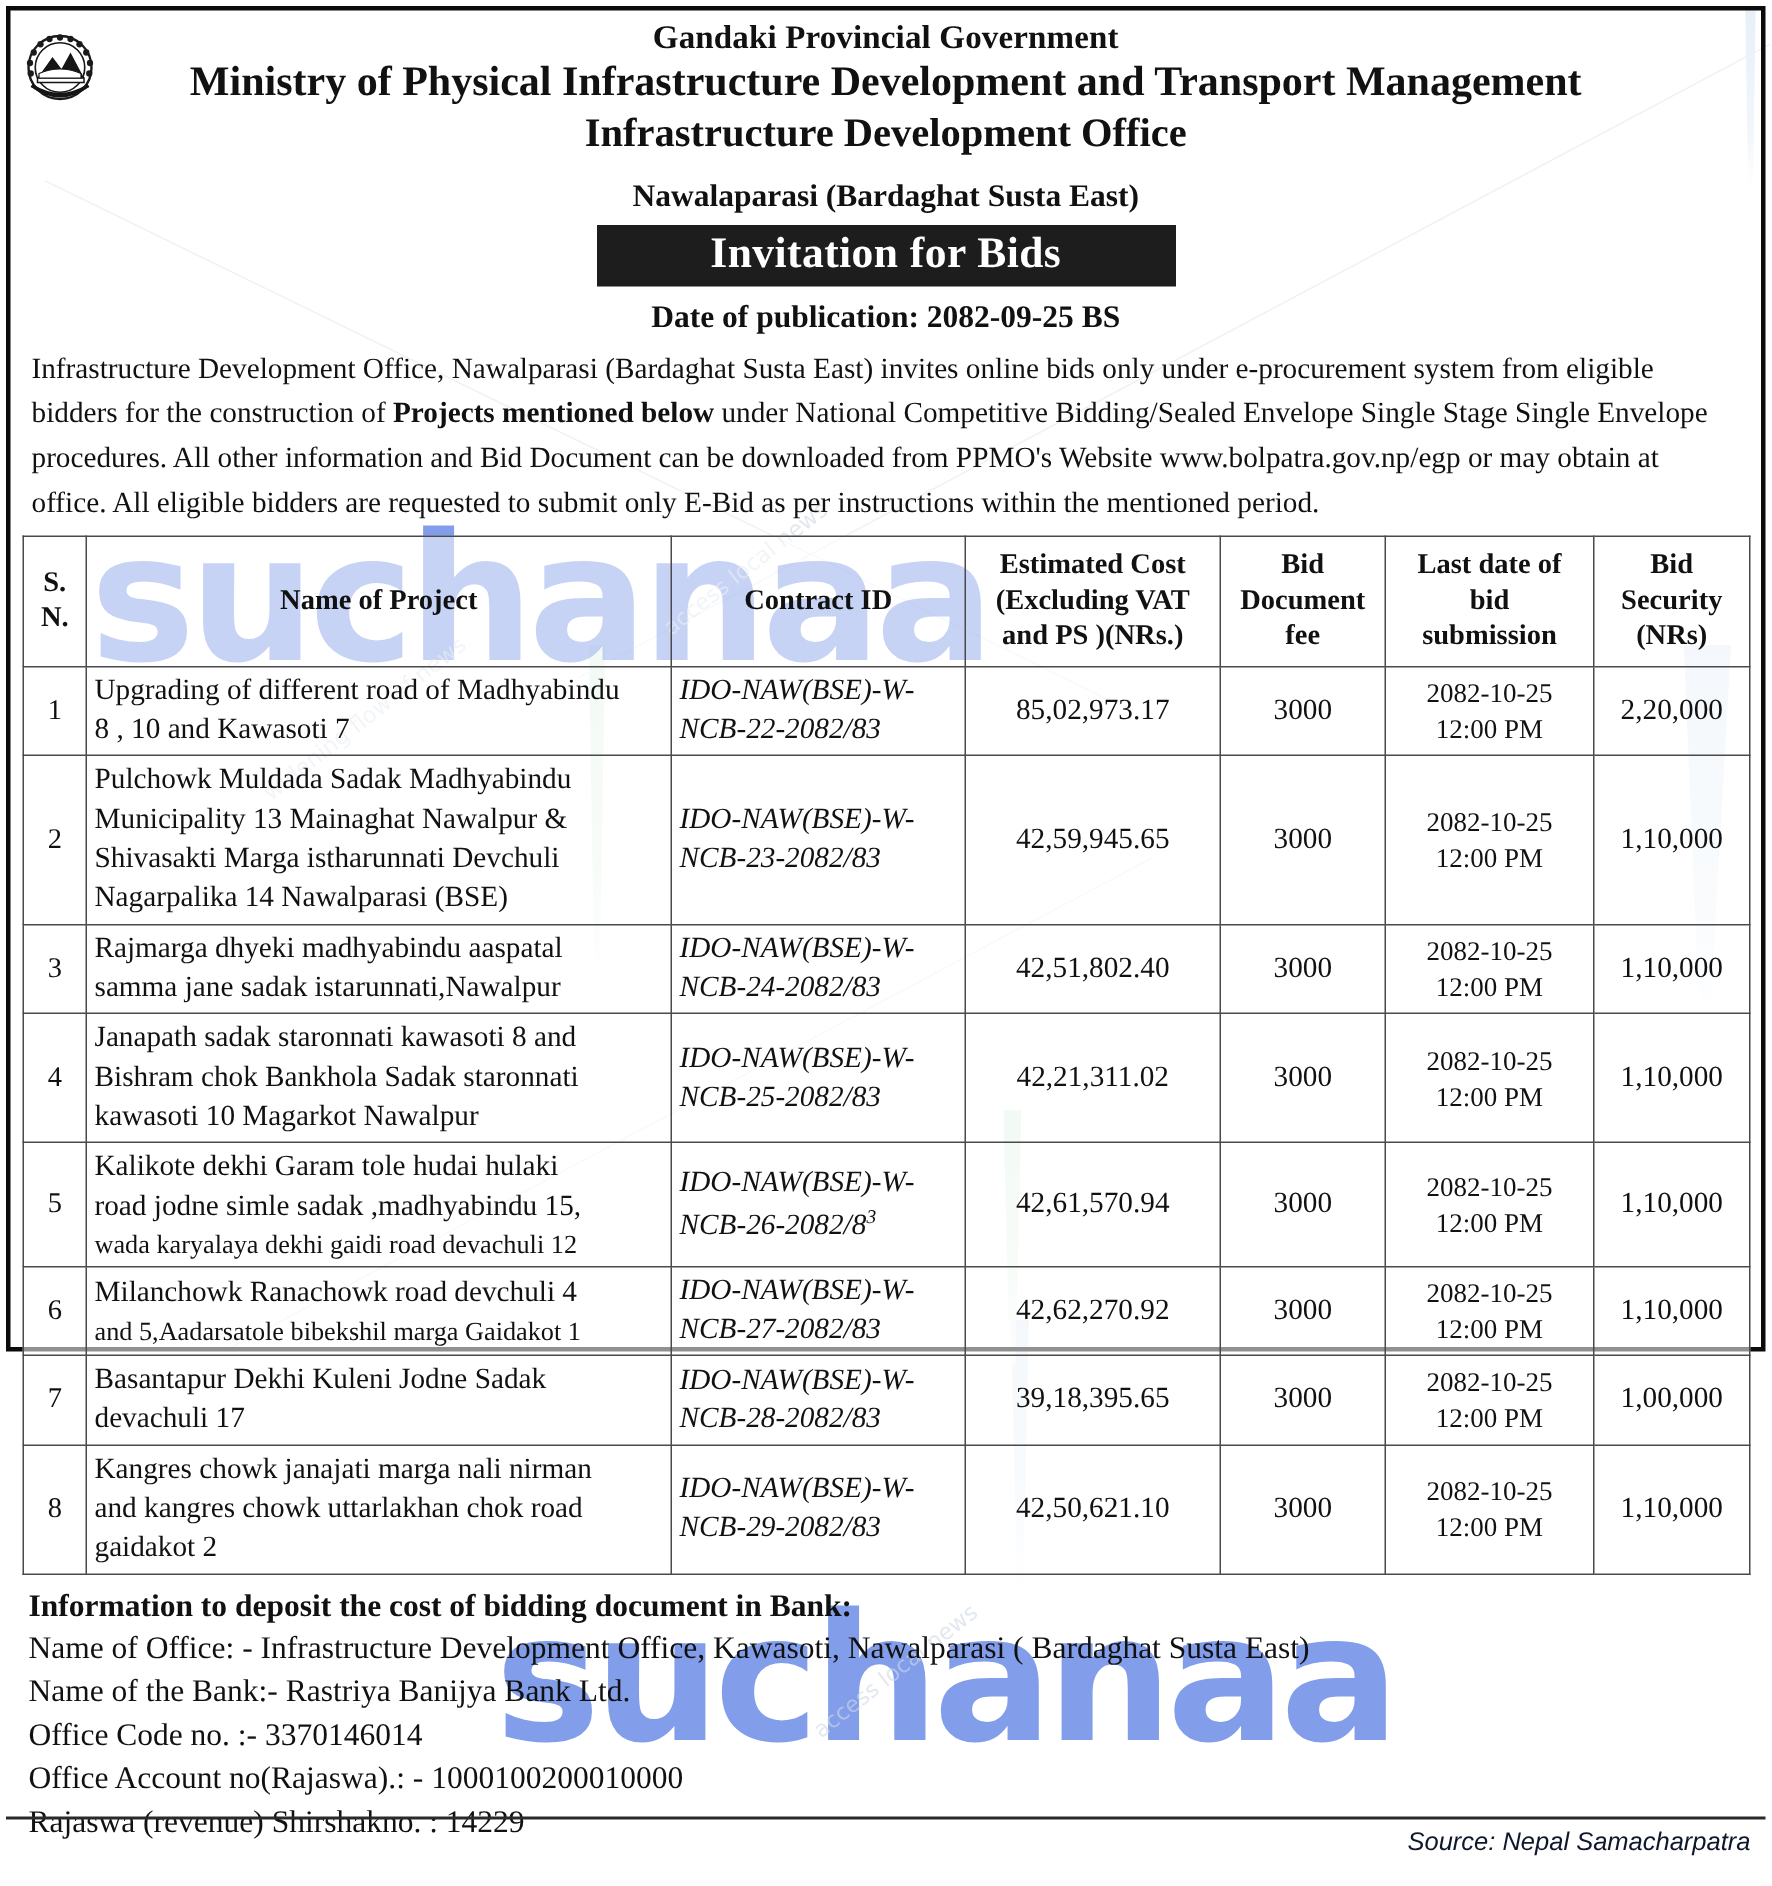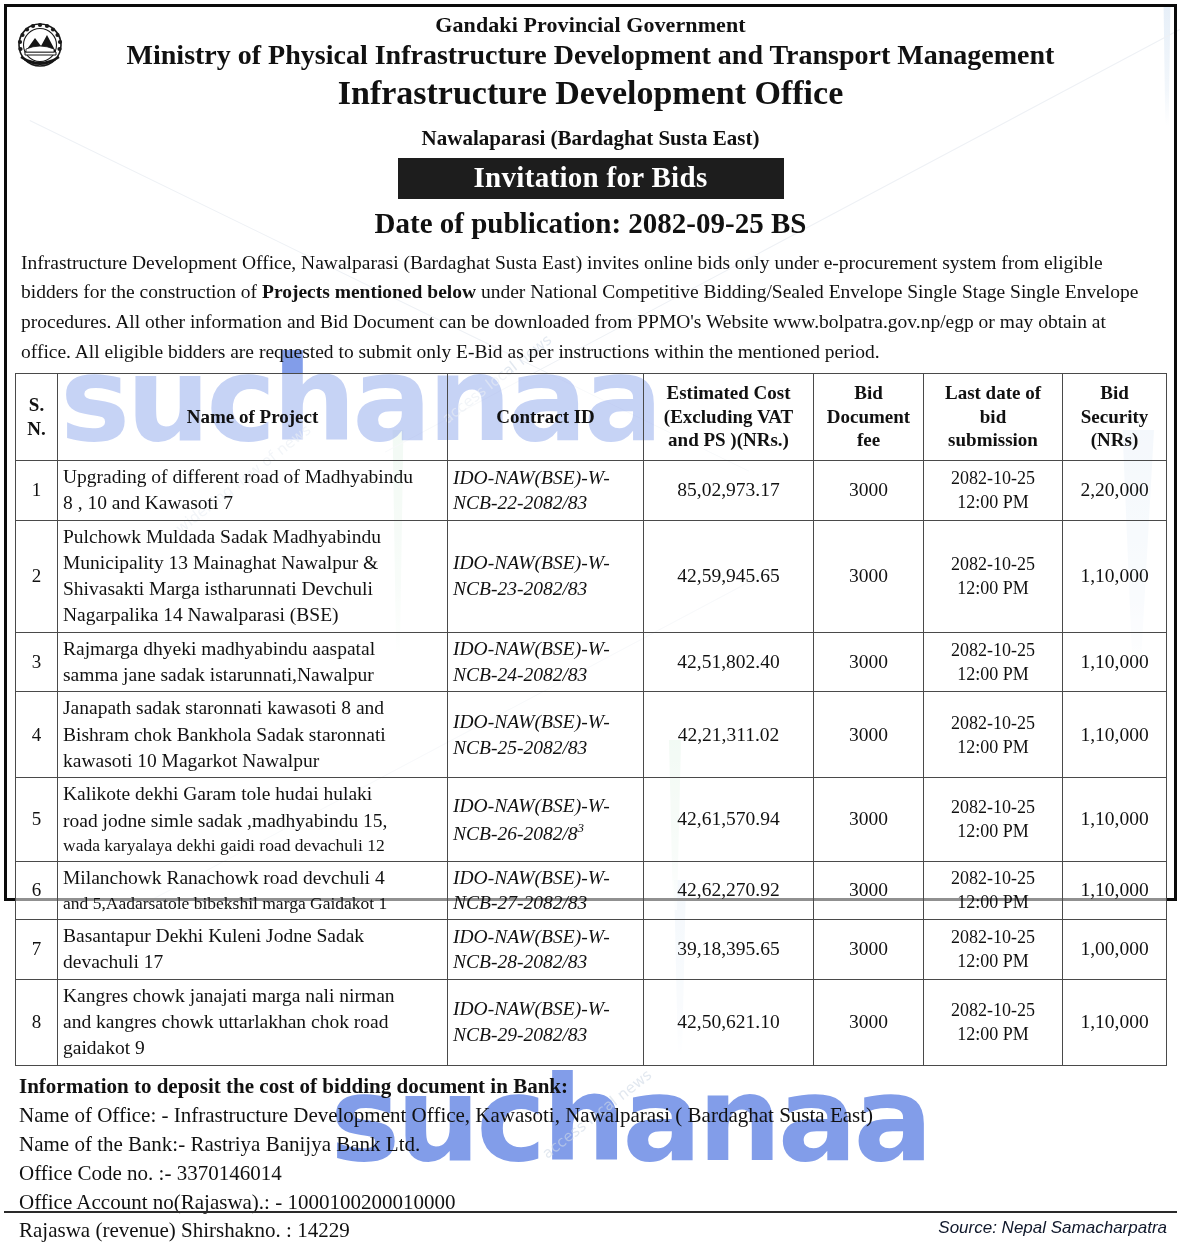--- a/index.html
+++ b/index.html
@@ -92,21 +92,21 @@
     line-height: 1.12;
     letter-spacing: .1px;
   }
   .line-ministry {
     font-size: 28px;
     font-weight: bold;
     line-height: 1.12;
     margin-top: 1px;
   }
   .line-office {
-    font-size: 34px;
+    font-size: 27px;
     font-weight: bold;
     line-height: 1.16;
     margin-top: 3px;
   }
   .line-district {
     font-size: 21px;
     font-weight: bold;
     line-height: 1.16;
     margin-top: 14px;
   }
@@ -118,21 +118,21 @@
     display: inline-block;
     background: #1d1d1d;
     color: #ffffff;
     font-size: 29px;
     font-weight: bold;
     padding: 3px 76px 5px 76px;
     letter-spacing: .3px;
   }
   .pub-date {
     margin-top: 8px;
-    font-size: 29px;
+    font-size: 21px;
     font-weight: bold;
     text-align: center;
   }
 
   
   .intro {
     font-size: 19.5px;
     line-height: 1.52;
     padding: 6px 14px 7px 14px;
     text-align: left;
@@ -437,21 +437,21 @@
               <div>2082-10-25</div>
               <div>12:00 PM</div>
             </td>
             <td class="c-sec">1,00,000</td>
           </tr>
           <tr>
             <td class="c-sn">8</td>
             <td class="c-name">
               <div>Kangres chowk janajati marga nali nirman</div>
               <div>and kangres chowk uttarlakhan chok road</div>
-              <div>gaidakot 9</div>
+              <div>gaidakot 2</div>
             </td>
             <td class="c-cid">
               <div>IDO-NAW(BSE)-W-</div>
               <div>NCB-29-2082/83</div>
             </td>
             <td class="c-cost">42,50,621.10</td>
             <td class="c-fee">3000</td>
             <td class="c-date">
               <div>2082-10-25</div>
               <div>12:00 PM</div>

